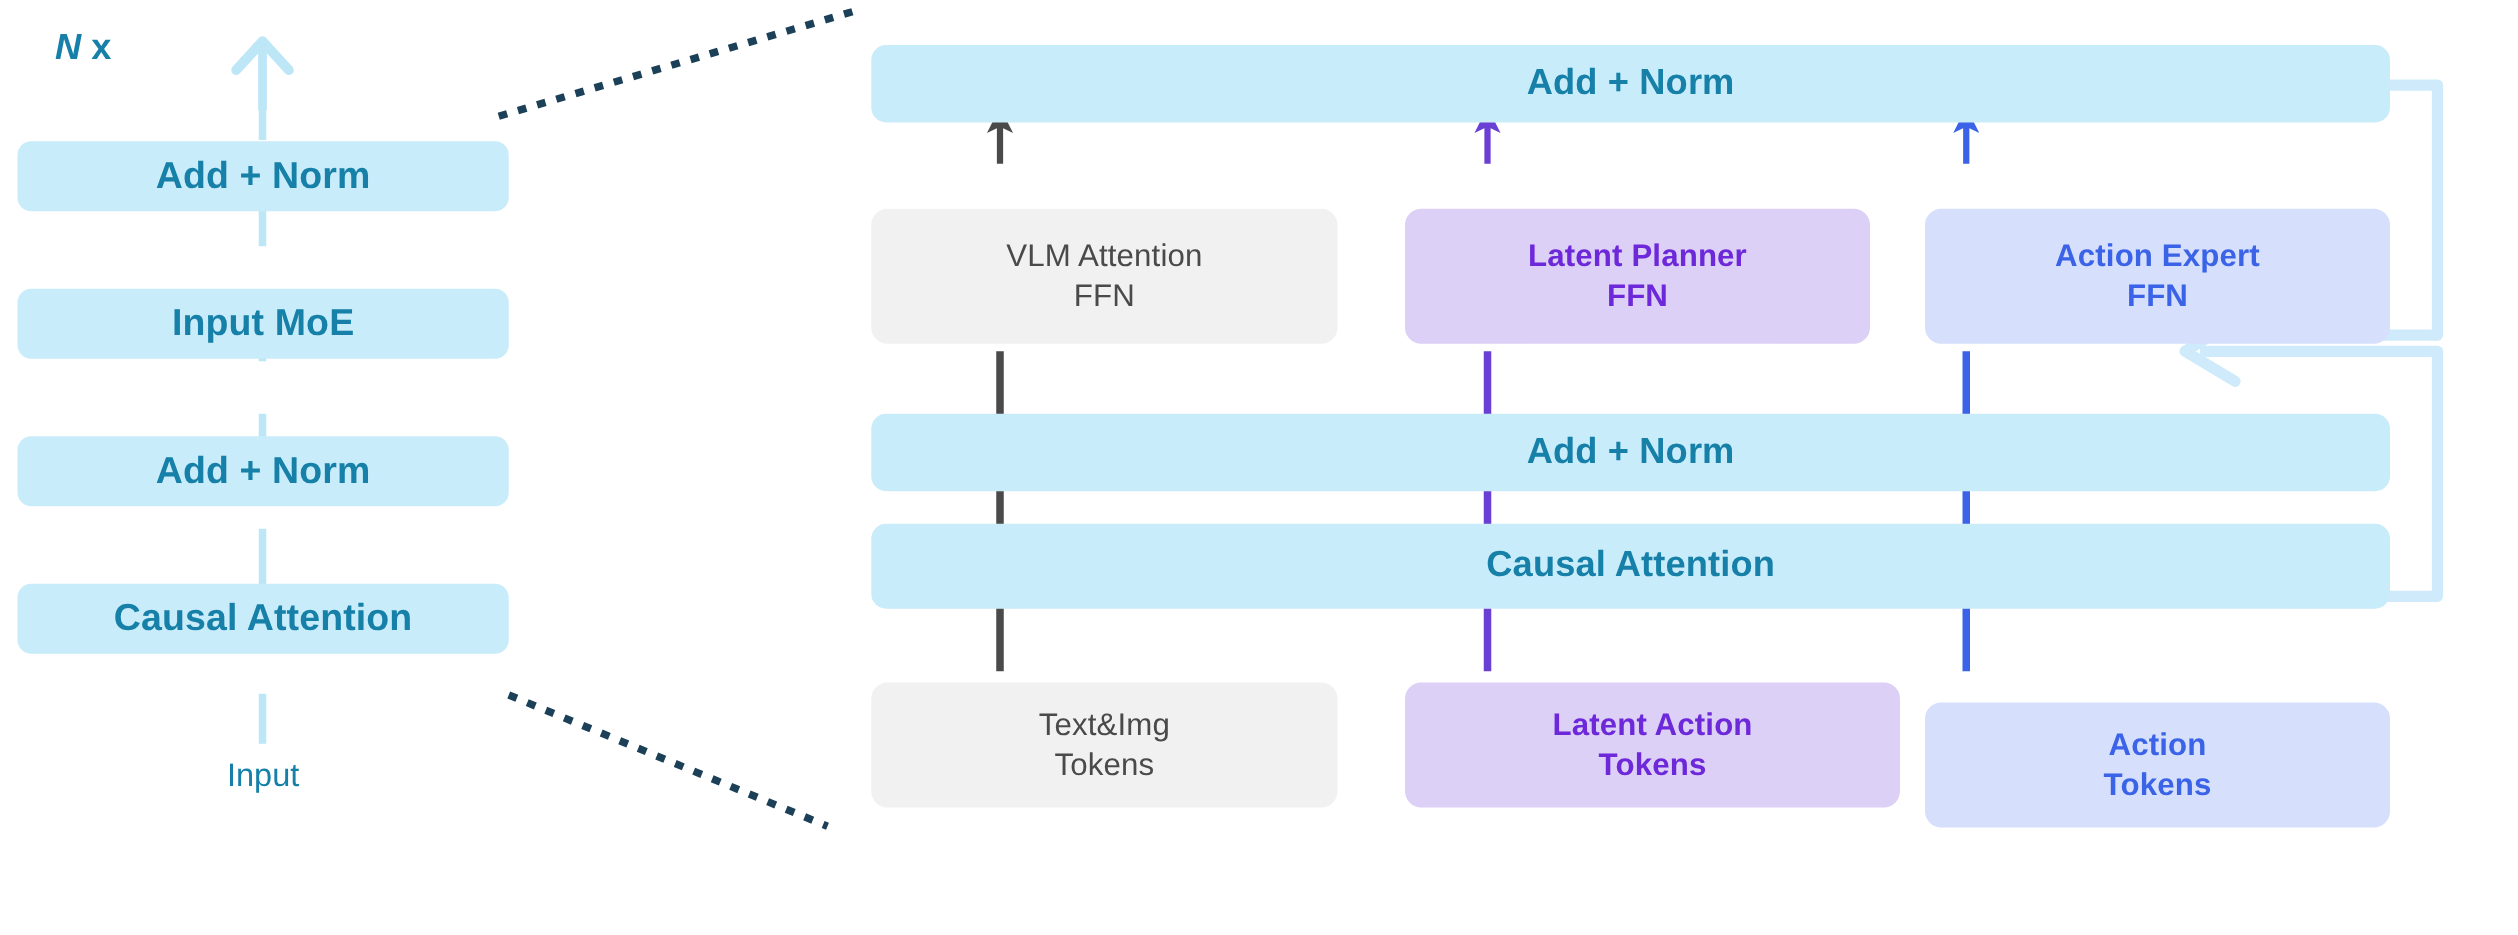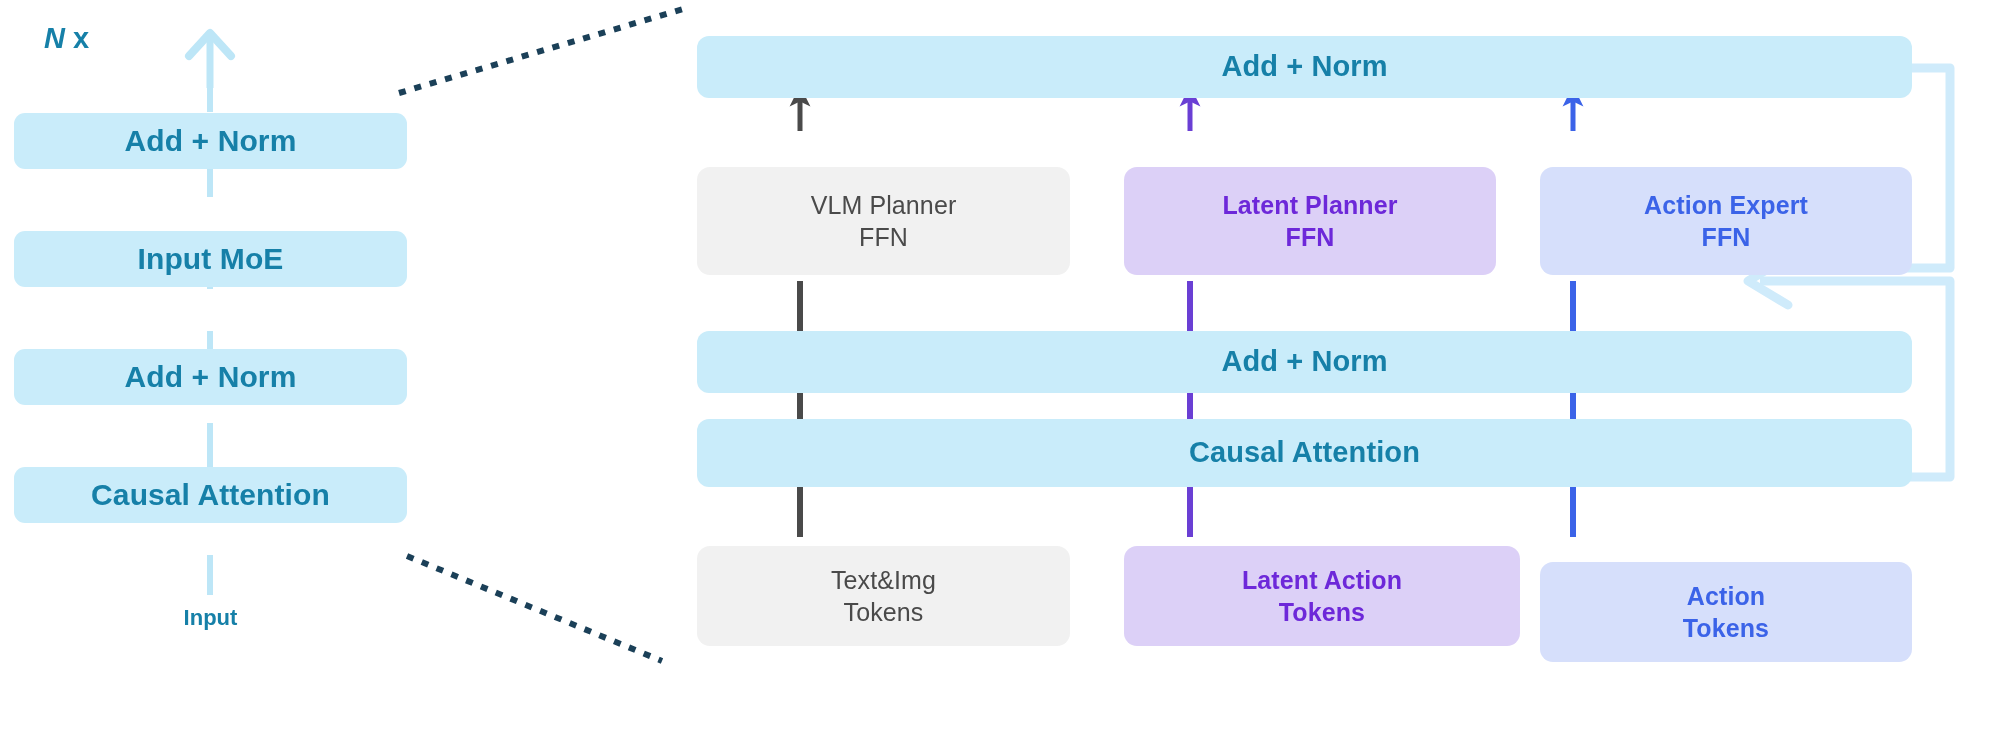--- a/index.html
+++ b/index.html
@@ -49,22 +49,22 @@
     font-weight: 700;
     white-space: pre;
   }
   .nx-label .ital {
     font-style: italic;
     font-weight: 800;
   }
   .input-label {
     position: absolute;
     color: #1680A8;
-    font-size: 22px;
-    font-weight: 700;
+    font-size: 26px;
+    font-weight: 400;
     text-align: center;
   }
   .vline {
     position: absolute;
     background: #BDE6F7;
   }
 
   
   .wide-box {
     background: #C9ECFA;
@@ -172,21 +172,21 @@
 
   <div class="box left-box" style="left:14px;  top:113px; width:393px; height:56px;">Add + Norm</div>
   <div class="box left-box" style="left:14px;  top:231px; width:393px; height:56px;">Input MoE</div>
   <div class="box left-box" style="left:14px;  top:349px; width:393px; height:56px;">Add + Norm</div>
   <div class="box left-box" style="left:14px;  top:467px; width:393px; height:56px;">Causal Attention</div>
 
   <div class="input-label" style="left:14px; top:605px; width:393px;">Input</div>
 
   <div class="box wide-box" style="left:697px; top:36px; width:1215px; height:62px;">Add + Norm</div>
 
-  <div class="box expert expert-gray" style="left:697px; top:167px; width:373px; height:108px;">VLM Planner
+  <div class="box expert expert-gray" style="left:697px; top:167px; width:373px; height:108px;">VLM Attention
 FFN</div>
   <div class="box expert expert-purple" style="left:1124px; top:167px; width:372px; height:108px;">Latent Planner
 FFN</div>
   <div class="box expert expert-blue" style="left:1540px; top:167px; width:372px; height:108px;">Action Expert
 FFN</div>
 
   <div class="stem stem-gray" style="left:797px;  top:281px; width:6px; height:55px;"></div>
   <div class="stem stem-purple" style="left:1187px; top:281px; width:6px; height:55px;"></div>
   <div class="stem stem-blue" style="left:1570px; top:281px; width:6px; height:55px;"></div>
 

